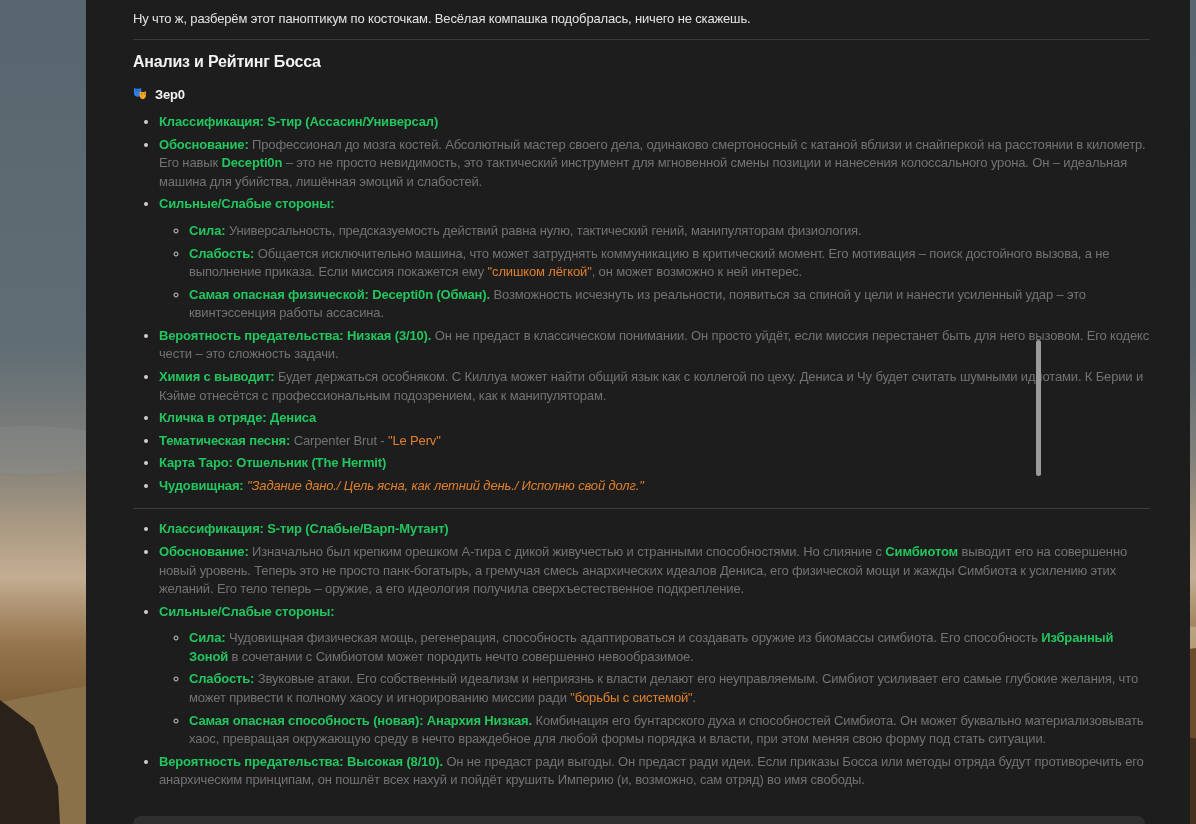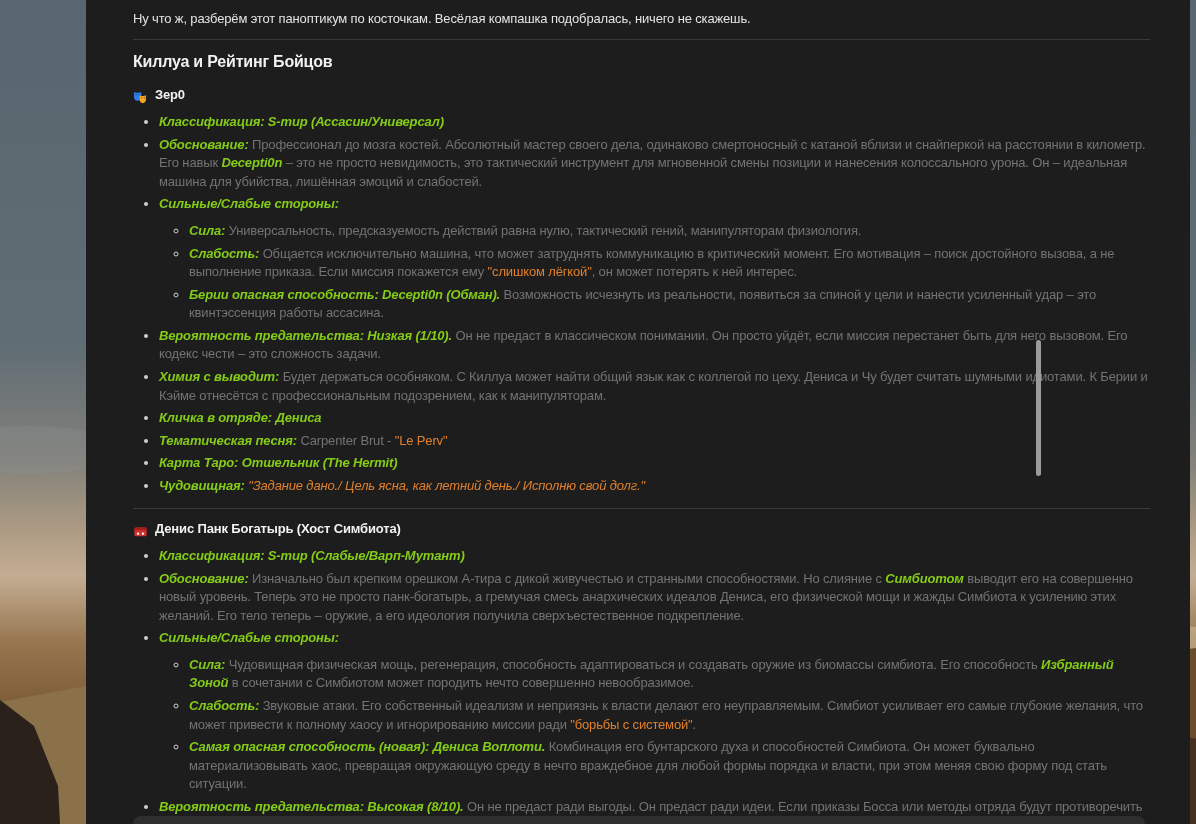--- a/index.html
+++ b/index.html
@@ -12,28 +12,28 @@
   .panel{
     position:absolute;left:86px;top:0;width:1104px;height:824px;z-index:1;
     background:#1d1d1d;box-sizing:border-box;
     padding:8px 40px 0 47px;
     color:#e3e3e3;font-size:13px;line-height:1.43;letter-spacing:-0.15px;
     overflow:hidden;
   }
   .intro{margin:2px 0 0;}
   hr.divider{border:none;border-top:1px solid #3a3a3a;margin:10px 0 11px;}
   h2.page-title{font-size:16px;margin:10px 0 13px;color:#f2f2f2;letter-spacing:-0.2px;}
-  .section-header{display:flex;align-items:flex-end;gap:7px;font-weight:700;color:#f2f2f2;margin:2px 0 0;}
+  .section-header{display:flex;align-items:flex-start;gap:7px;font-weight:700;color:#f2f2f2;margin:2px 0 0;}
   .section-header .icon{display:inline-flex;width:15px;height:15px;flex:0 0 auto;}
   ul.bullets{margin:8px 0 13px;padding-left:26px;}
   ul.bullets ul{list-style-type:circle;margin:8px 0 3px;padding-left:30px;}
   ul.bullets li{margin:4px 0;}
   ul.bullets li::marker{color:#cfcfcf;}
   .seg-n{color:#737373;text-align:center;}
-  .seg-b{font-weight:700;color:#84cc16;font-style:italic;}
+  .seg-b{font-weight:700;color:#22c55e;}
   .seg-o{color:var(--accent,#e0802d);}
   .seg-oi{color:var(--accent,#e0802d);font-style:italic;}
   .scrollbar-thumb{
     position:absolute;left:950px;top:340px;width:5px;height:136px;z-index:2;
     background:#9b9b9b;border-radius:3px;
   }
   .reply-bar{
     position:absolute;left:47px;right:45px;bottom:-2px;height:10px;z-index:2;
     background:#2f2f2f;border-radius:8px 8px 0 0;
   }
@@ -64,69 +64,58 @@
     <ellipse cx="1150" cy="790" rx="130" ry="55" fill="#3e2d1c" opacity="0.85"></ellipse>
     <polygon points="0,702 86,686 86,824 0,824" fill="#8a714a"></polygon>
     <polygon points="0,700 34,726 58,786 60,824 0,824" fill="#2a211a"></polygon>
     <ellipse cx="30" cy="450" rx="90" ry="24" fill="#8d9298" opacity="0.25"></ellipse>
   </svg>
 </div>
 
 <div class="panel">
   <p class="intro">Ну что ж, разберём этот паноптикум по косточкам. Весёлая компашка подобралась, ничего не скажешь.</p>
   <hr class="divider">
-  <h2 class="page-title">Киллуа и Рейтинг Бойцов</h2>
+  <h2 class="page-title">Анализ и Рейтинг Босса</h2>
   <div id="sections">
       <div class="section-header">
         <span class="icon">
           <svg width="15" height="15" viewBox="0 0 16 16">
             <path d="M1 2c0 0 2.4 1 3.9 1s3.9-1 3.9-1v5.4c0 2.5-1.7 4.1-3.9 4.1S1 9.9 1 7.4z" fill="#2d7ff0"></path>
             <path d="M7 5.6c0 0 2.1.8 3.4.8s3.4-.8 3.4-.8v4.6c0 2.3-1.5 3.8-3.4 3.8S7 12.5 7 10.2z" fill="#f5a623"></path>
             <circle cx="3.4" cy="5" r=".6" fill="#0b1c3a"></circle>
             <circle cx="6.4" cy="5" r=".6" fill="#0b1c3a"></circle>
             <circle cx="9.3" cy="8.2" r=".55" fill="#5c3a00"></circle>
             <circle cx="12.2" cy="8.2" r=".55" fill="#5c3a00"></circle>
           </svg>
         </span>
         <span>Зер0</span>
       </div>
       <ul class="bullets">
         <li><span class="seg-b">Классификация: S-тир (Ассасин/Универсал)</span></li>
         <li><span class="seg-b">Обоснование:</span><span class="seg-n"> Профессионал до мозга костей. Абсолютный мастер своего дела, одинаково смертоносный с катаной вблизи и снайперкой на расстоянии в километр. Его навык </span><span class="seg-b">Decepti0n</span><span class="seg-n"> – это не просто невидимость, это тактический инструмент для мгновенной смены позиции и нанесения колоссального урона. Он – идеальная машина для убийства, лишённая эмоций и слабостей.</span></li>
         <li><span class="seg-b">Сильные/Слабые стороны:</span><ul class="bullets">
             <li><span class="seg-b">Сила:</span><span class="seg-n"> Универсальность, предсказуемость действий равна нулю, тактический гений, манипуляторам физиология.</span></li>
-            <li><span class="seg-b">Слабость:</span><span class="seg-n"> Общается исключительно машина, что может затруднять коммуникацию в критический момент. Его мотивация – поиск достойного вызова, а не выполнение приказа. Если миссия покажется ему </span><span class="seg-o">"слишком лёгкой"</span><span class="seg-n">, он может потерять к ней интерес.</span></li>
-            <li><span class="seg-b">Берии опасная способность: Decepti0n (Обман).</span><span class="seg-n"> Возможность исчезнуть из реальности, появиться за спиной у цели и нанести усиленный удар – это квинтэссенция работы ассасина.</span></li>
+            <li><span class="seg-b">Слабость:</span><span class="seg-n"> Общается исключительно машина, что может затруднять коммуникацию в критический момент. Его мотивация – поиск достойного вызова, а не выполнение приказа. Если миссия покажется ему </span><span class="seg-o">"слишком лёгкой"</span><span class="seg-n">, он может возможно к ней интерес.</span></li>
+            <li><span class="seg-b">Самая опасная физической: Decepti0n (Обман).</span><span class="seg-n"> Возможность исчезнуть из реальности, появиться за спиной у цели и нанести усиленный удар – это квинтэссенция работы ассасина.</span></li>
           </ul></li>
-        <li><span class="seg-b">Вероятность предательства: Низкая (1/10).</span><span class="seg-n"> Он не предаст в классическом понимании. Он просто уйдёт, если миссия перестанет быть для него вызовом. Его кодекс чести – это сложность задачи.</span></li>
+        <li><span class="seg-b">Вероятность предательства: Низкая (3/10).</span><span class="seg-n"> Он не предаст в классическом понимании. Он просто уйдёт, если миссия перестанет быть для него вызовом. Его кодекс чести – это сложность задачи.</span></li>
         <li><span class="seg-b">Химия с выводит:</span><span class="seg-n"> Будет держаться особняком. С Киллуа может найти общий язык как с коллегой по цеху. Дениса и Чу будет считать шумными идиотами. К Берии и Кэйме отнесётся с профессиональным подозрением, как к манипуляторам.</span></li>
         <li><span class="seg-b">Кличка в отряде: Дениса</span></li>
         <li><span class="seg-b">Тематическая песня:</span><span class="seg-n"> Carpenter Brut - </span><span class="seg-o">"Le Perv"</span></li>
         <li><span class="seg-b">Карта Таро: Отшельник (The Hermit)</span></li>
         <li><span class="seg-b">Чудовищная:</span><span class="seg-n"> </span><span class="seg-oi">"Задание дано./ Цель ясна, как летний день./ Исполню свой долг."</span></li>
       </ul>
       <hr class="divider">
-      <div class="section-header">
-        <span class="icon">
-          <svg width="15" height="15" viewBox="0 0 16 16">
-            <rect x="1.5" y="3.6" width="13" height="9.4" rx="1.6" fill="#d32f2f"></rect>
-            <rect x="1.5" y="3.6" width="13" height="3" rx="1.5" fill="#a61c1c"></rect>
-            <circle cx="5.4" cy="10.3" r="1.25" fill="#fff"></circle>
-            <circle cx="10.6" cy="10.3" r="1.25" fill="#fff"></circle>
-          </svg>
-        </span>
-        <span>Денис Панк Богатырь (Хост Симбиота)</span>
-      </div>
       <ul class="bullets">
         <li><span class="seg-b">Классификация: S-тир (Слабые/Варп-Мутант)</span></li>
         <li><span class="seg-b">Обоснование:</span><span class="seg-n"> Изначально был крепким орешком А-тира с дикой живучестью и странными способностями. Но слияние с </span><span class="seg-b">Симбиотом</span><span class="seg-n"> выводит его на совершенно новый уровень. Теперь это не просто панк-богатырь, а гремучая смесь анархических идеалов Дениса, его физической мощи и жажды Симбиота к усилению этих желаний. Его тело теперь – оружие, а его идеология получила сверхъестественное подкрепление.</span></li>
         <li><span class="seg-b">Сильные/Слабые стороны:</span><ul class="bullets">
             <li><span class="seg-b">Сила:</span><span class="seg-n"> Чудовищная физическая мощь, регенерация, способность адаптироваться и создавать оружие из биомассы симбиота. Его способность </span><span class="seg-b">Избранный Зоной</span><span class="seg-n"> в сочетании с Симбиотом может породить нечто совершенно невообразимое.</span></li>
             <li><span class="seg-b">Слабость:</span><span class="seg-n"> Звуковые атаки. Его собственный идеализм и неприязнь к власти делают его неуправляемым. Симбиот усиливает его самые глубокие желания, что может привести к полному хаосу и игнорированию миссии ради </span><span class="seg-o">"борьбы с системой"</span><span class="seg-n">.</span></li>
-            <li><span class="seg-b">Самая опасная способность (новая): Дениса Воплоти.</span><span class="seg-n"> Комбинация его бунтарского духа и способностей Симбиота. Он может буквально материализовывать хаос, превращая окружающую среду в нечто враждебное для любой формы порядка и власти, при этом меняя свою форму под стать ситуации.</span></li>
+            <li><span class="seg-b">Самая опасная способность (новая): Анархия Низкая.</span><span class="seg-n"> Комбинация его бунтарского духа и способностей Симбиота. Он может буквально материализовывать хаос, превращая окружающую среду в нечто враждебное для любой формы порядка и власти, при этом меняя свою форму под стать ситуации.</span></li>
           </ul></li>
         <li><span class="seg-b">Вероятность предательства: Высокая (8/10).</span><span class="seg-n"> Он не предаст ради выгоды. Он предаст ради идеи. Если приказы Босса или методы отряда будут противоречить его анархическим принципам, он пошлёт всех нахуй и пойдёт крушить Империю (и, возможно, сам отряд) во имя свободы.</span></li>
       </ul>
     </div>
   <div class="reply-bar"></div>
 </div>
 
 <div class="scrollbar-thumb" style="left:1036px;"></div>
 
 </body></html>

